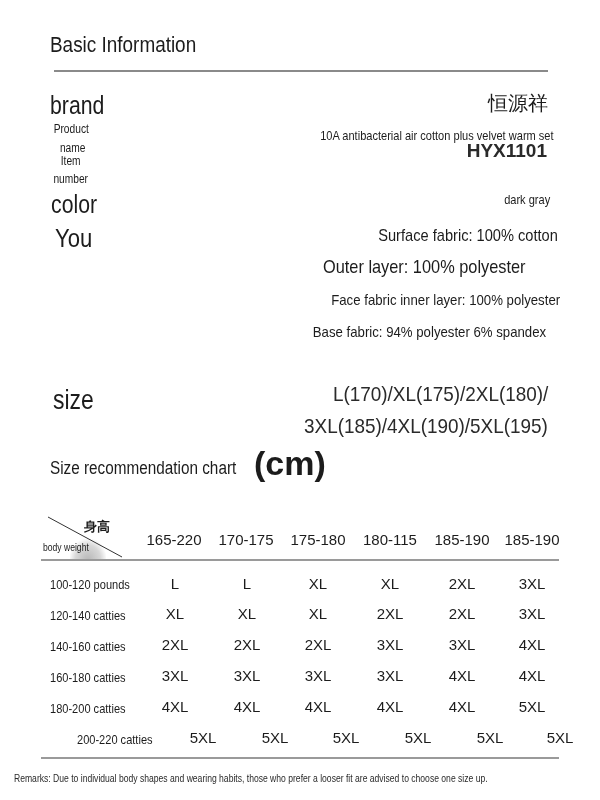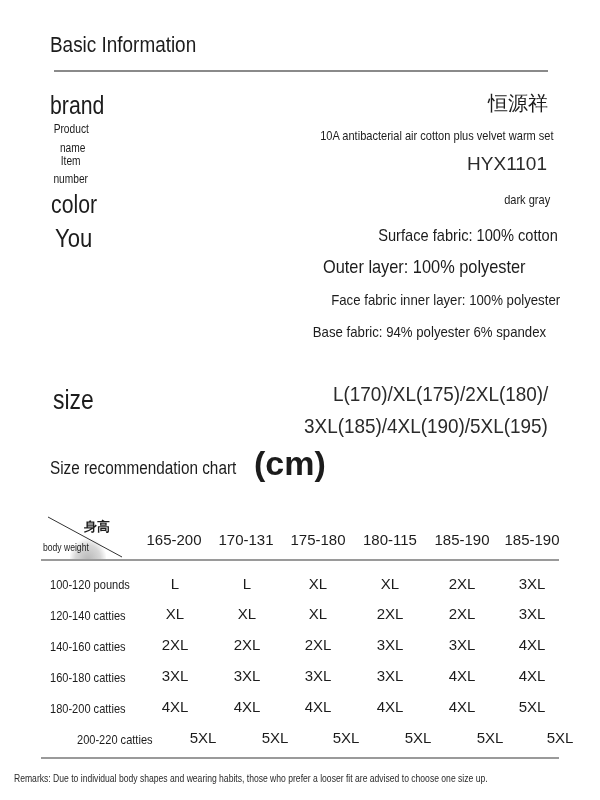--- a/index.html
+++ b/index.html
@@ -30,21 +30,21 @@
   <div>name</div>
 </div>
 <div class="abs" style="right:46px; top:128px; font-size:13px; transform:scaleX(0.85); transform-origin:right top;">10A antibacterial air cotton plus velvet warm set</div>
 
 <div class="abs lbl-small" style="left:52px; top:154px; width:44px;">
   <div>Item</div>
 </div>
 <div class="abs lbl-small" style="left:52px; top:172px; width:44px;">
   <div>number</div>
 </div>
-<div class="abs" style="right:53px; top:153px; font-size:19px; color:#2a2a2a;">HYX1101</div>
+<div class="abs" style="right:53px; top:140px; font-size:19px; color:#2a2a2a;font-weight:bold;">HYX1101</div>
 
 <div class="abs lbl-big" style="left:51px; top:190px;">color</div>
 <div class="abs" style="right:50px; top:192px; font-size:13px; transform:scaleX(0.85); transform-origin:right top;">dark gray</div>
 
 <div class="abs lbl-big" style="left:55px; top:223px; font-size:26px;">You</div>
 <div class="abs" style="right:42px; top:226px; font-size:17px; transform:scaleX(0.86); transform-origin:right top;">Surface fabric: 100% cotton</div>
 <div class="abs" style="right:74px; top:256px; font-size:19px; transform:scaleX(0.86); transform-origin:right top;">Outer layer: 100% polyester</div>
 <div class="abs" style="right:40px; top:291px; font-size:15px; transform:scaleX(0.88); transform-origin:right top;">Face fabric inner layer: 100% polyester</div>
 <div class="abs" style="right:54px; top:323px; font-size:15px; transform:scaleX(0.88); transform-origin:right top;">Base fabric: 94% polyester 6% spandex</div>
 
@@ -57,22 +57,22 @@
 
 <div class="abs" style="left:38px; top:515px; width:90px; height:45px;">
   <div style="position:absolute; left:32px; top:24px; width:36px; height:21px; background:radial-gradient(ellipse at 50% 100%, #b8b8b8 0%, #d8d8d8 50%, rgba(255,255,255,0) 75%);"></div>
   <svg width="90" height="45" style="position:absolute; left:0; top:0;">
     <line x1="10" y1="2" x2="84" y2="42" stroke="#333" stroke-width="1"></line>
   </svg>
   <div style="position:absolute; left:46px; top:3px; font-size:13px; font-weight:bold;">身高</div>
   <div style="position:absolute; left:5px; top:26px; font-size:11px; transform:scaleX(0.78); transform-origin:left top;">body weight</div>
 </div>
 
-<div class="abs th" style="left:139px; top:531px;">165-200</div>
-<div class="abs th" style="left:211px; top:531px;">170-131</div>
+<div class="abs th" style="left:139px; top:531px;">165-220</div>
+<div class="abs th" style="left:211px; top:531px;">170-175</div>
 <div class="abs th" style="left:283px; top:531px;">175-180</div>
 <div class="abs th" style="left:355px; top:531px;">180-115</div>
 <div class="abs th" style="left:427px; top:531px;">185-190</div>
 <div class="abs th" style="left:497px; top:531px;">185-190</div>
 
 <div class="rule" style="top:559px; left:41px; width:518px; background:#9a9a9a;"></div>
 
 <div class="abs" style="left:0; top:575px; width:600px; height:22px;text-decoration:underline;">
   <div class="abs rowlbl" style="left:50px; top:2px;">100-120 pounds</div>
   <div class="abs cell" style="left:145px;">L</div>

